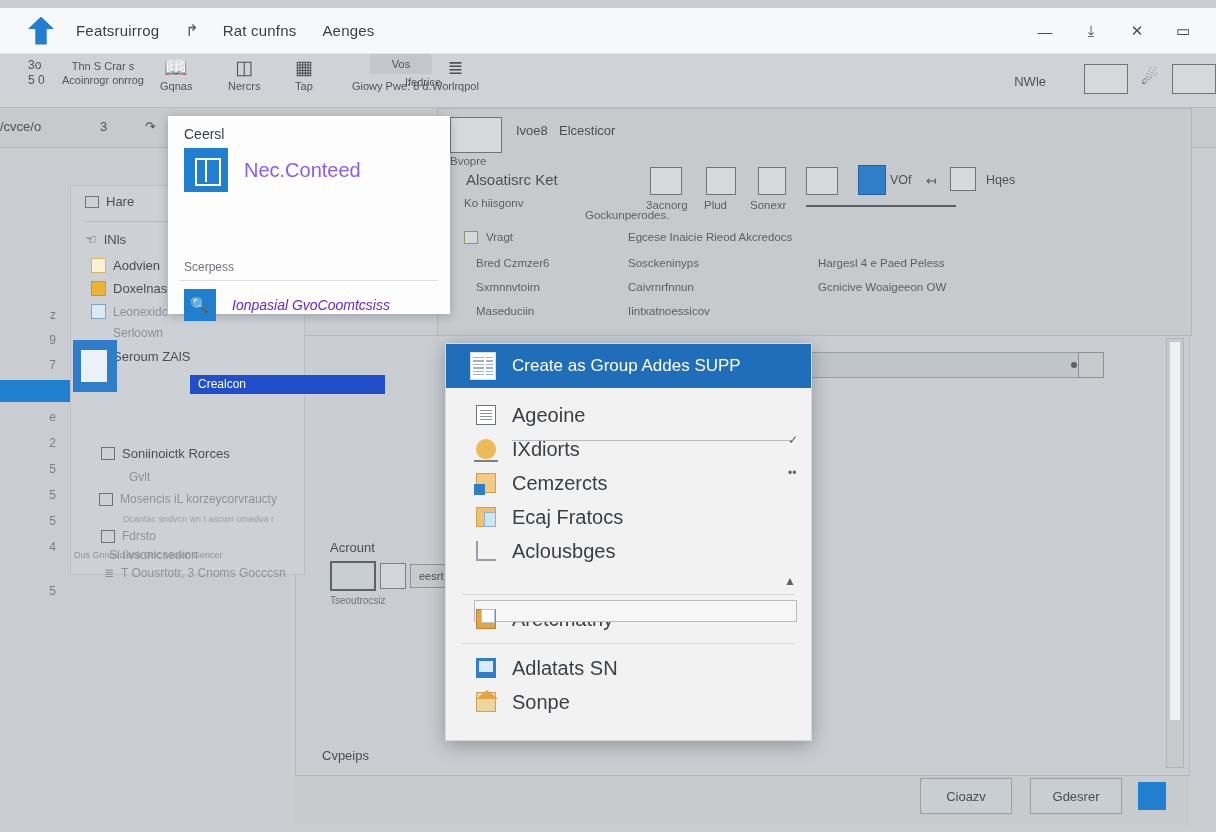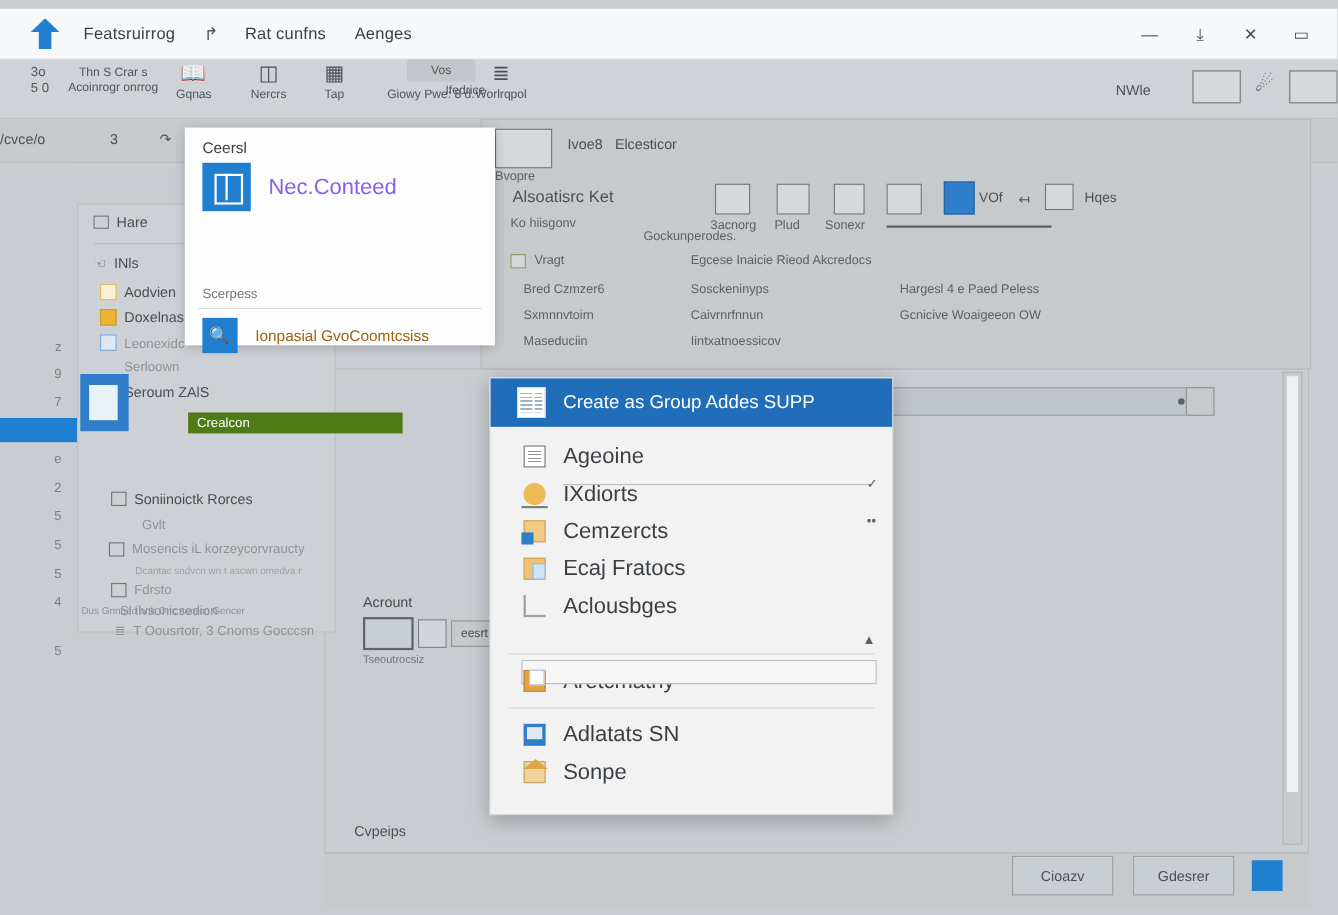--- a/index.html
+++ b/index.html
@@ -68,21 +68,21 @@
   }
   .tree-item{ position:absolute; display:flex; align-items:center; gap:7px;
               color:#4a4e53; font-size:13px; white-space:nowrap; }
   .tree-item.dim{ color:#8e9297; font-size:12px;}
   .tree-item.tiny{ color:#9aa0a5; font-size:9px;}
   .sq{ width:14px;height:12px;border:1.5px solid #72777c; flex:none;}
   .ic-y{ width:15px;height:15px;background:#f0b429; border:1px solid #cf9a1c; flex:none;}
   .ic-yw{ width:15px;height:15px;background:#fbf0d4; border:1px solid #d8b65a; flex:none;}
   .ic-bw{ width:15px;height:15px;background:#dbe9f6; border:1px solid #7aa6cd; flex:none;}
   .ic-g{ width:14px;height:13px;border:1.5px solid #6e7378; flex:none;}
-  .tree-sel{ position:absolute; left:100px; width:195px; height:19px; background:#4d7c0f;}
+  .tree-sel{ position:absolute; left:119px; width:195px; height:19px; background:#1d4ed8;}
   .tree-sel span{ color:#fff; font-size:12px; padding-left:8px; line-height:19px; display:block;}
 
   
   .bigfolder{ position:absolute; left:73px; top:340px; width:44px; height:52px; background:#2a7fd0;}
   .bigfolder:after{content:""; position:absolute; left:8px; top:10px; width:26px; height:32px;
                    background:#e9f1f8;}
 
   
   .acct{ position:absolute; left:330px; top:540px; width:130px; }
   .acct-lbl{ color:#4a4e53; font-size:13px; margin-bottom:6px; }
@@ -154,21 +154,21 @@
   .fly-ico:after{content:""; position:absolute; left:11px; top:10px; width:22px;height:24px;
                  border:2.5px solid #fff;}
   .fly-ico:before{content:""; position:absolute; left:21px; top:10px; width:2px;height:24px;
                   background:#fff; z-index:2;}
   .fly-main-lbl{ color:#8b5cf6; font-size:20px;}
   .fly-sec{ color:#70757a; font-size:12px; padding:68px 0 6px 16px;}
   .fly-div{ height:1px; background:#dcdee0; margin:0 12px;}
   .fly-row{ display:flex; align-items:center; gap:16px; padding:8px 0 0 16px;}
   .fly-srch{ width:32px;height:32px; background:#1a80d8; color:#fff; flex:none;
              display:flex; align-items:center; justify-content:center; font-size:15px;}
-  .fly-row-lbl{ color:#a16207; font-size:14px;}
+  .fly-row-lbl{ color:#6d28d9; font-size:14px;font-style:italic;}
 
   
   .dialog{
     position:absolute; left:445px; top:343px; width:367px; height:398px;
     background:#f2f2f2; box-shadow:0 4px 18px rgba(0,0,0,.28);
     border:1px solid #d5d7d9;
   }
   .dlg-head{
     height:44px; background:#1a6fc0; display:flex; align-items:center; gap:16px;
     padding-left:24px;

